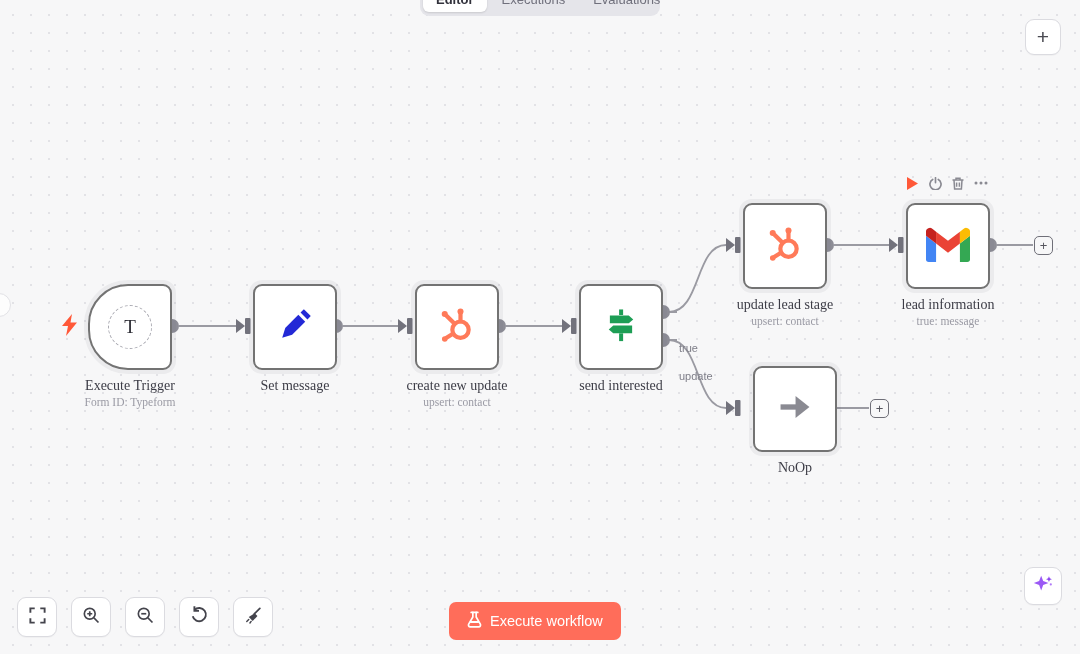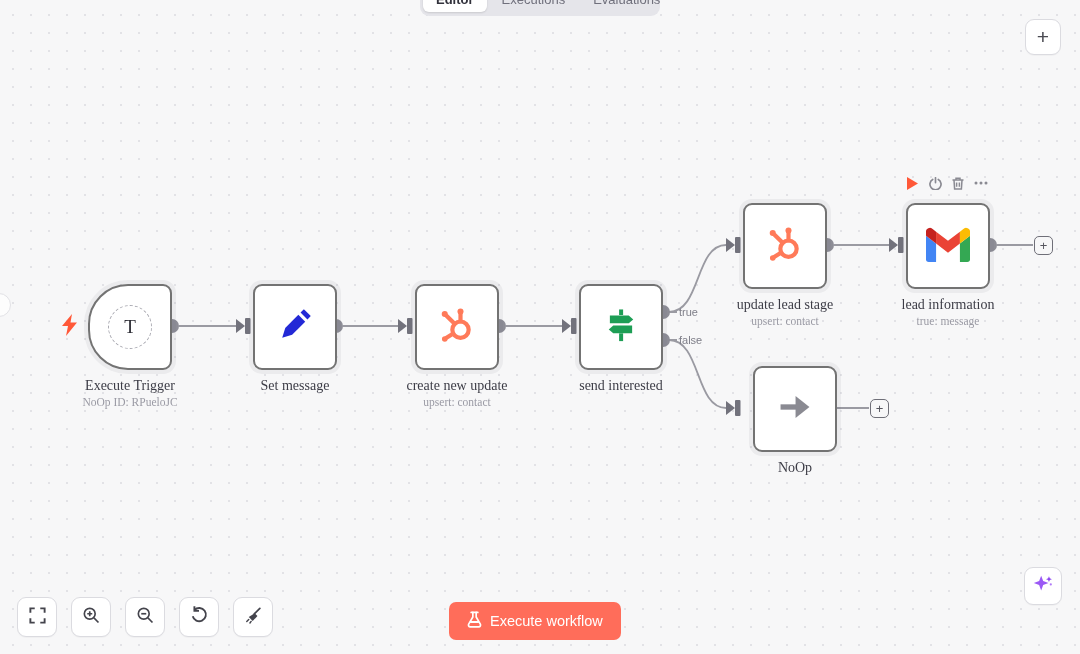--- a/index.html
+++ b/index.html
@@ -43,21 +43,21 @@
     position:absolute; top:110px; left:50%; transform:translateX(-50%);
     font-size:11.5px; color:#9a9aa4; white-space:nowrap; text-align:right; z-index:11;
   }
   .t-circle {
     width:44px; height:44px; border:1.6px dashed #a8a8b0; border-radius:50%;
     display:flex; align-items:center; justify-content:center;
     font-size:19px; color:#2c2c34; font-weight:500;
   }
   .bolt { position:absolute; left:62px; top:314px; z-index:12; }
   
-  .port-label { position:absolute; font-size:11px; color:#7e7e88; z-index:12; }
+  .port-label { position:absolute; font-size:11px; color:#7e7e88; z-index:12;margin-top:36px; }
   
   .node-toolbar { position:absolute; left:905px; top:176px; display:flex; gap:9px;
                   align-items:center; z-index:15; }
   .node-toolbar .tb { width:14px; height:14px; display:flex; align-items:center;
                       justify-content:center; cursor:pointer; }
   
   .plus-stub {
     position:absolute; width:19px; height:19px; background:#f7f7f8;
     border:1.6px solid #6f6f78; border-radius:5px; z-index:12;
     display:flex; align-items:center; justify-content:center;
@@ -138,21 +138,21 @@
 
 <span class="bolt">
   <svg width="17" height="22" viewBox="0 0 17 22">
     <path d="M10 0 L0 12 H6 L4 22 L15 8.5 H8.5 Z" fill="#ff5838"></path>
   </svg>
 </span>
 
 <div class="node trigger" style="left:88px; top:284px">
   <span class="t-circle">T</span>
   <div class="node-label">Execute Trigger</div>
-  <div class="node-sub">NoOp ID: RPueloJC</div>
+  <div class="node-sub">Form ID: Typeform</div>
 </div>
 
 <div class="node" style="left:253px; top:284px">
   <span>
     <svg width="40" height="40" viewBox="0 0 36 36">
       <path d="M6.5 29.5 L9.2 20.6 L21 8.8 L27.2 15 L15.4 26.8 L6.5 29.5 Z" fill="#2329d6"></path>
       <path d="M23 6.8 L26 3.8 L32.2 10 L29.2 13 Z" fill="#2329d6"></path>
     </svg>
   </span>
   <div class="node-label">Set message</div>
@@ -186,21 +186,21 @@
         <path d="M8 9.5 H25 L29 13 L25 16.5 H8 Z"></path>
         <path d="M28 18.5 H11 L7 22 L11 25.5 H28 Z"></path>
         <rect x="16.3" y="25.5" width="3.6" height="7"></rect>
       </g>
     </svg>
   </span>
   <div class="node-label">send interested</div>
 </div>
 
 <div class="port-label" style="left:679px; top:306px">true</div>
-<div class="port-label" style="left:679px; top:334px">false</div>
+<div class="port-label" style="left:679px; top:334px">update</div>
 
 <div class="node" style="left:743px; top:203px">
   <span>
     <svg width="42" height="42" viewBox="0 0 36 36">
       <g stroke="#ff7a59" stroke-width="3.6" fill="none" stroke-linecap="round">
         <circle cx="21" cy="22" r="7"></circle>
         <path d="M21 15 L21 8"></path>
         <path d="M16 17 L9 10"></path>
         <path d="M14.5 25.5 L9 29"></path>
       </g>

